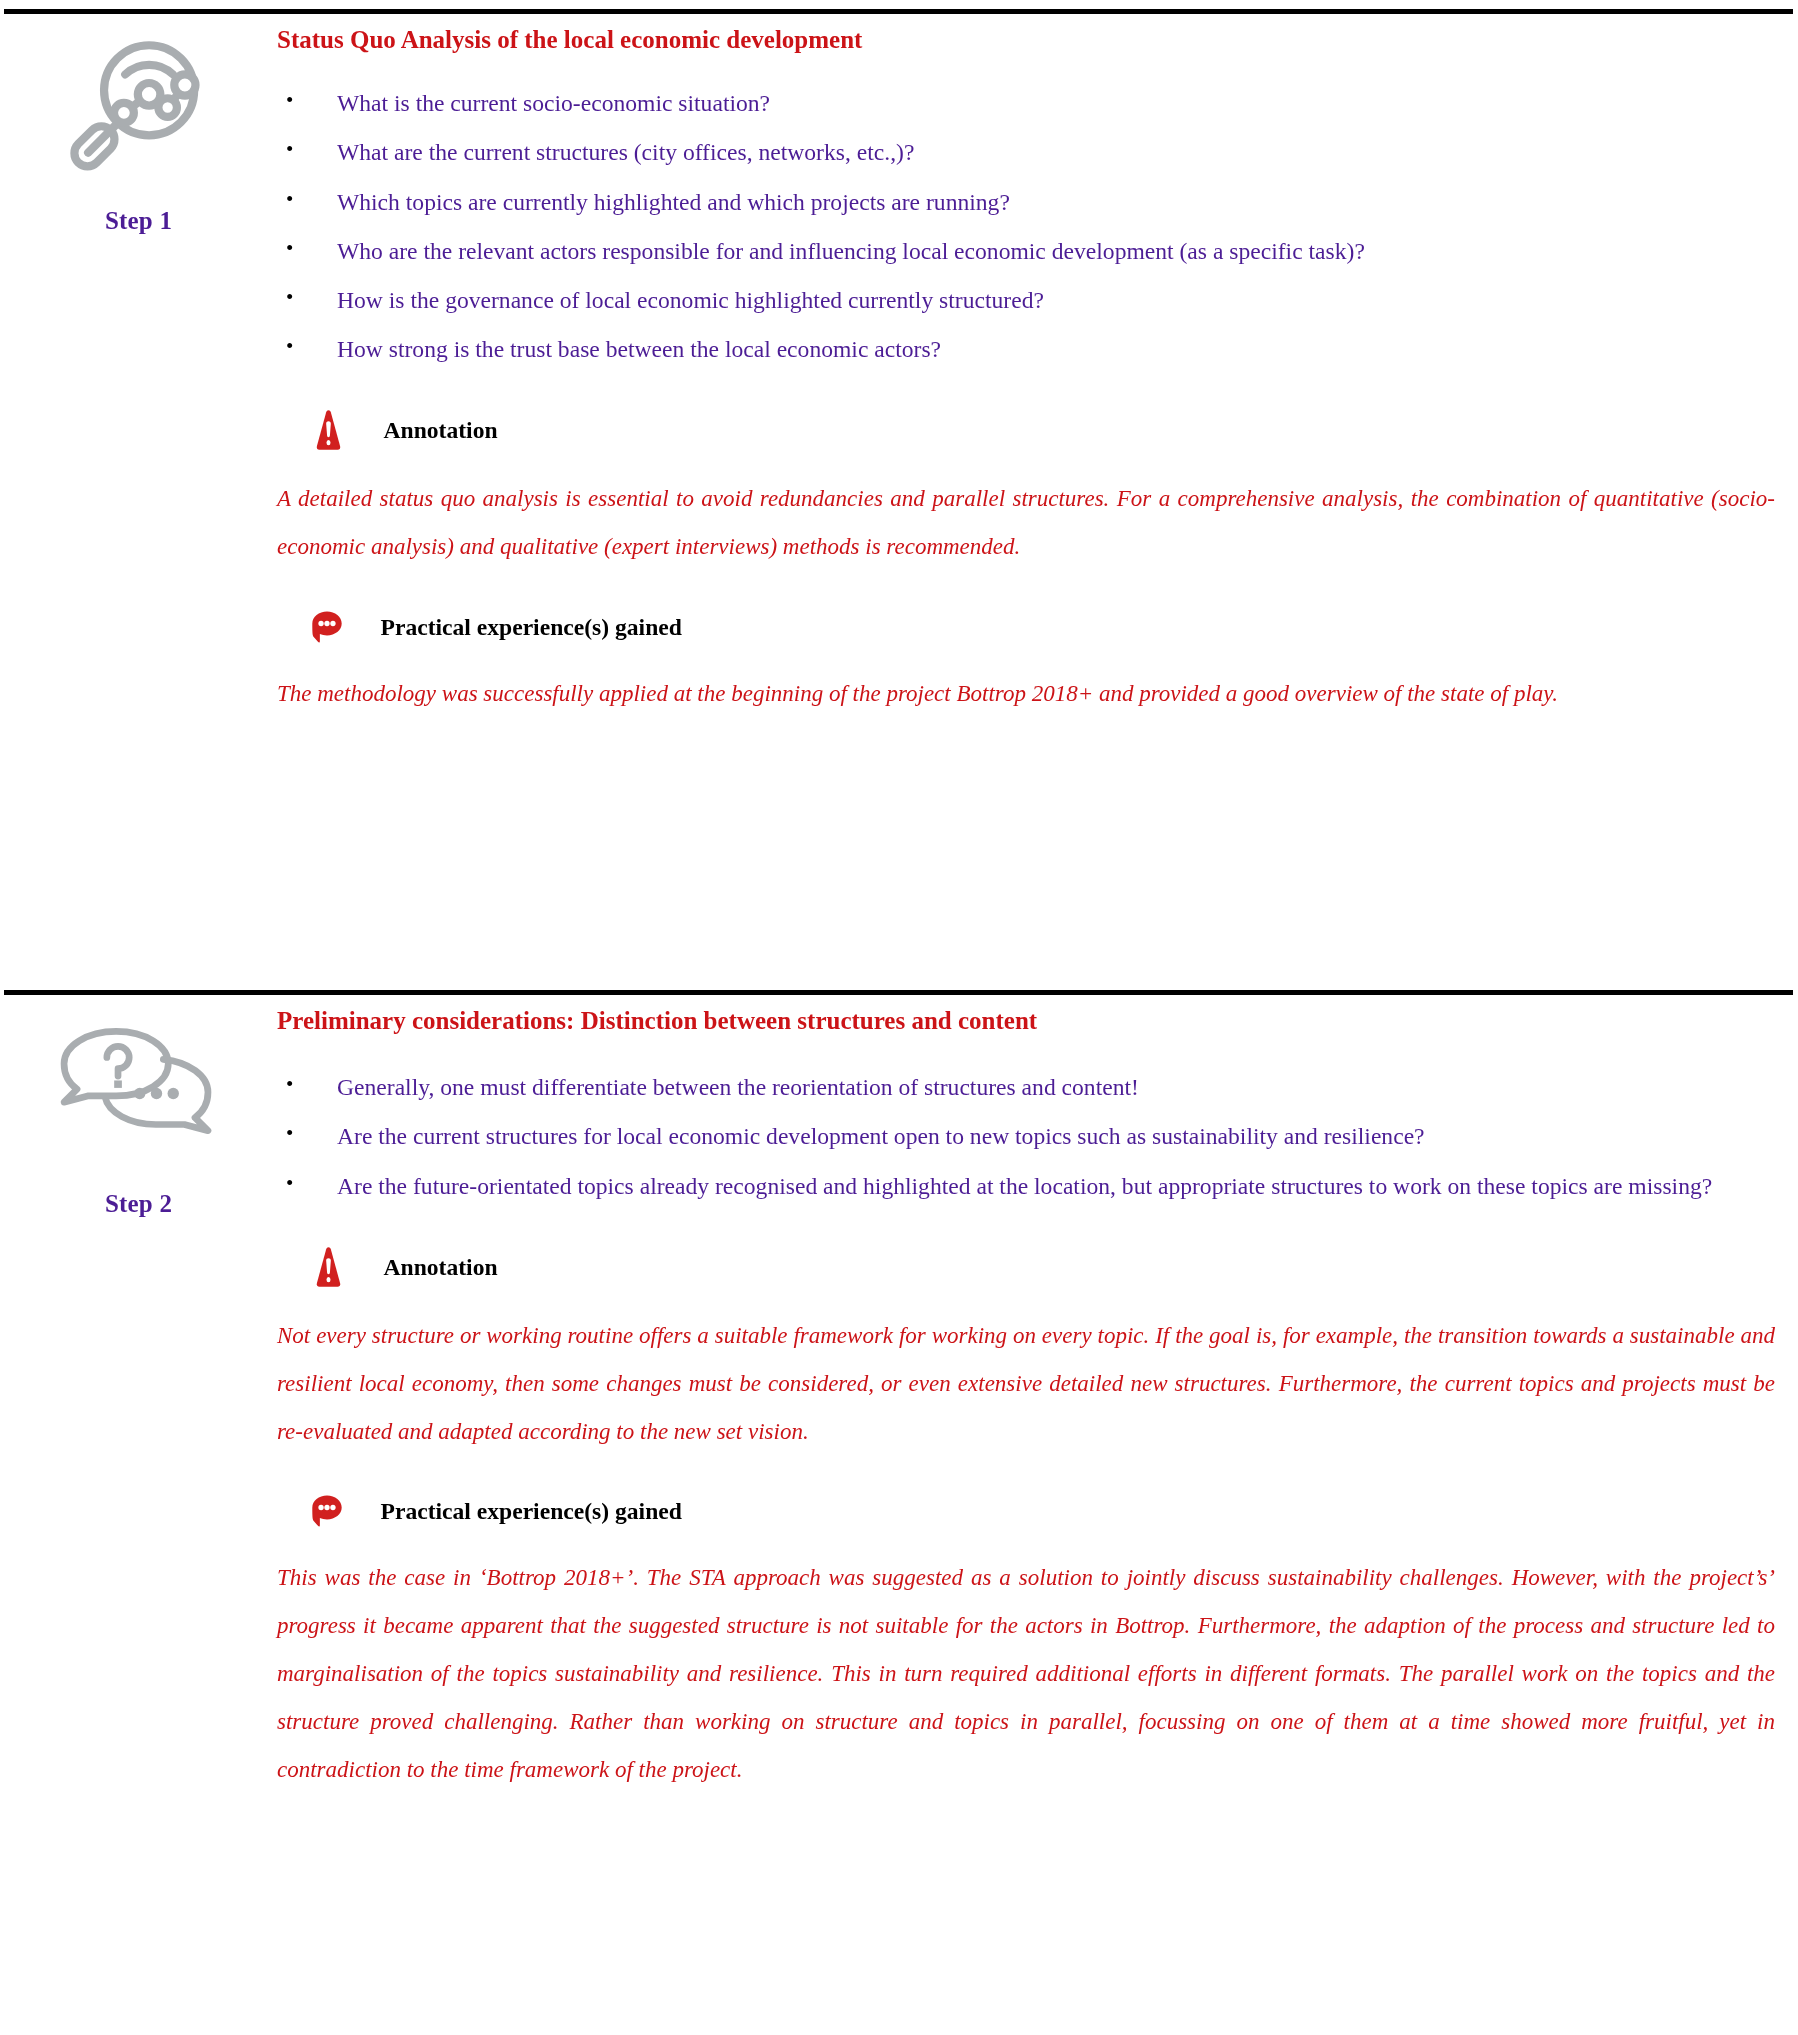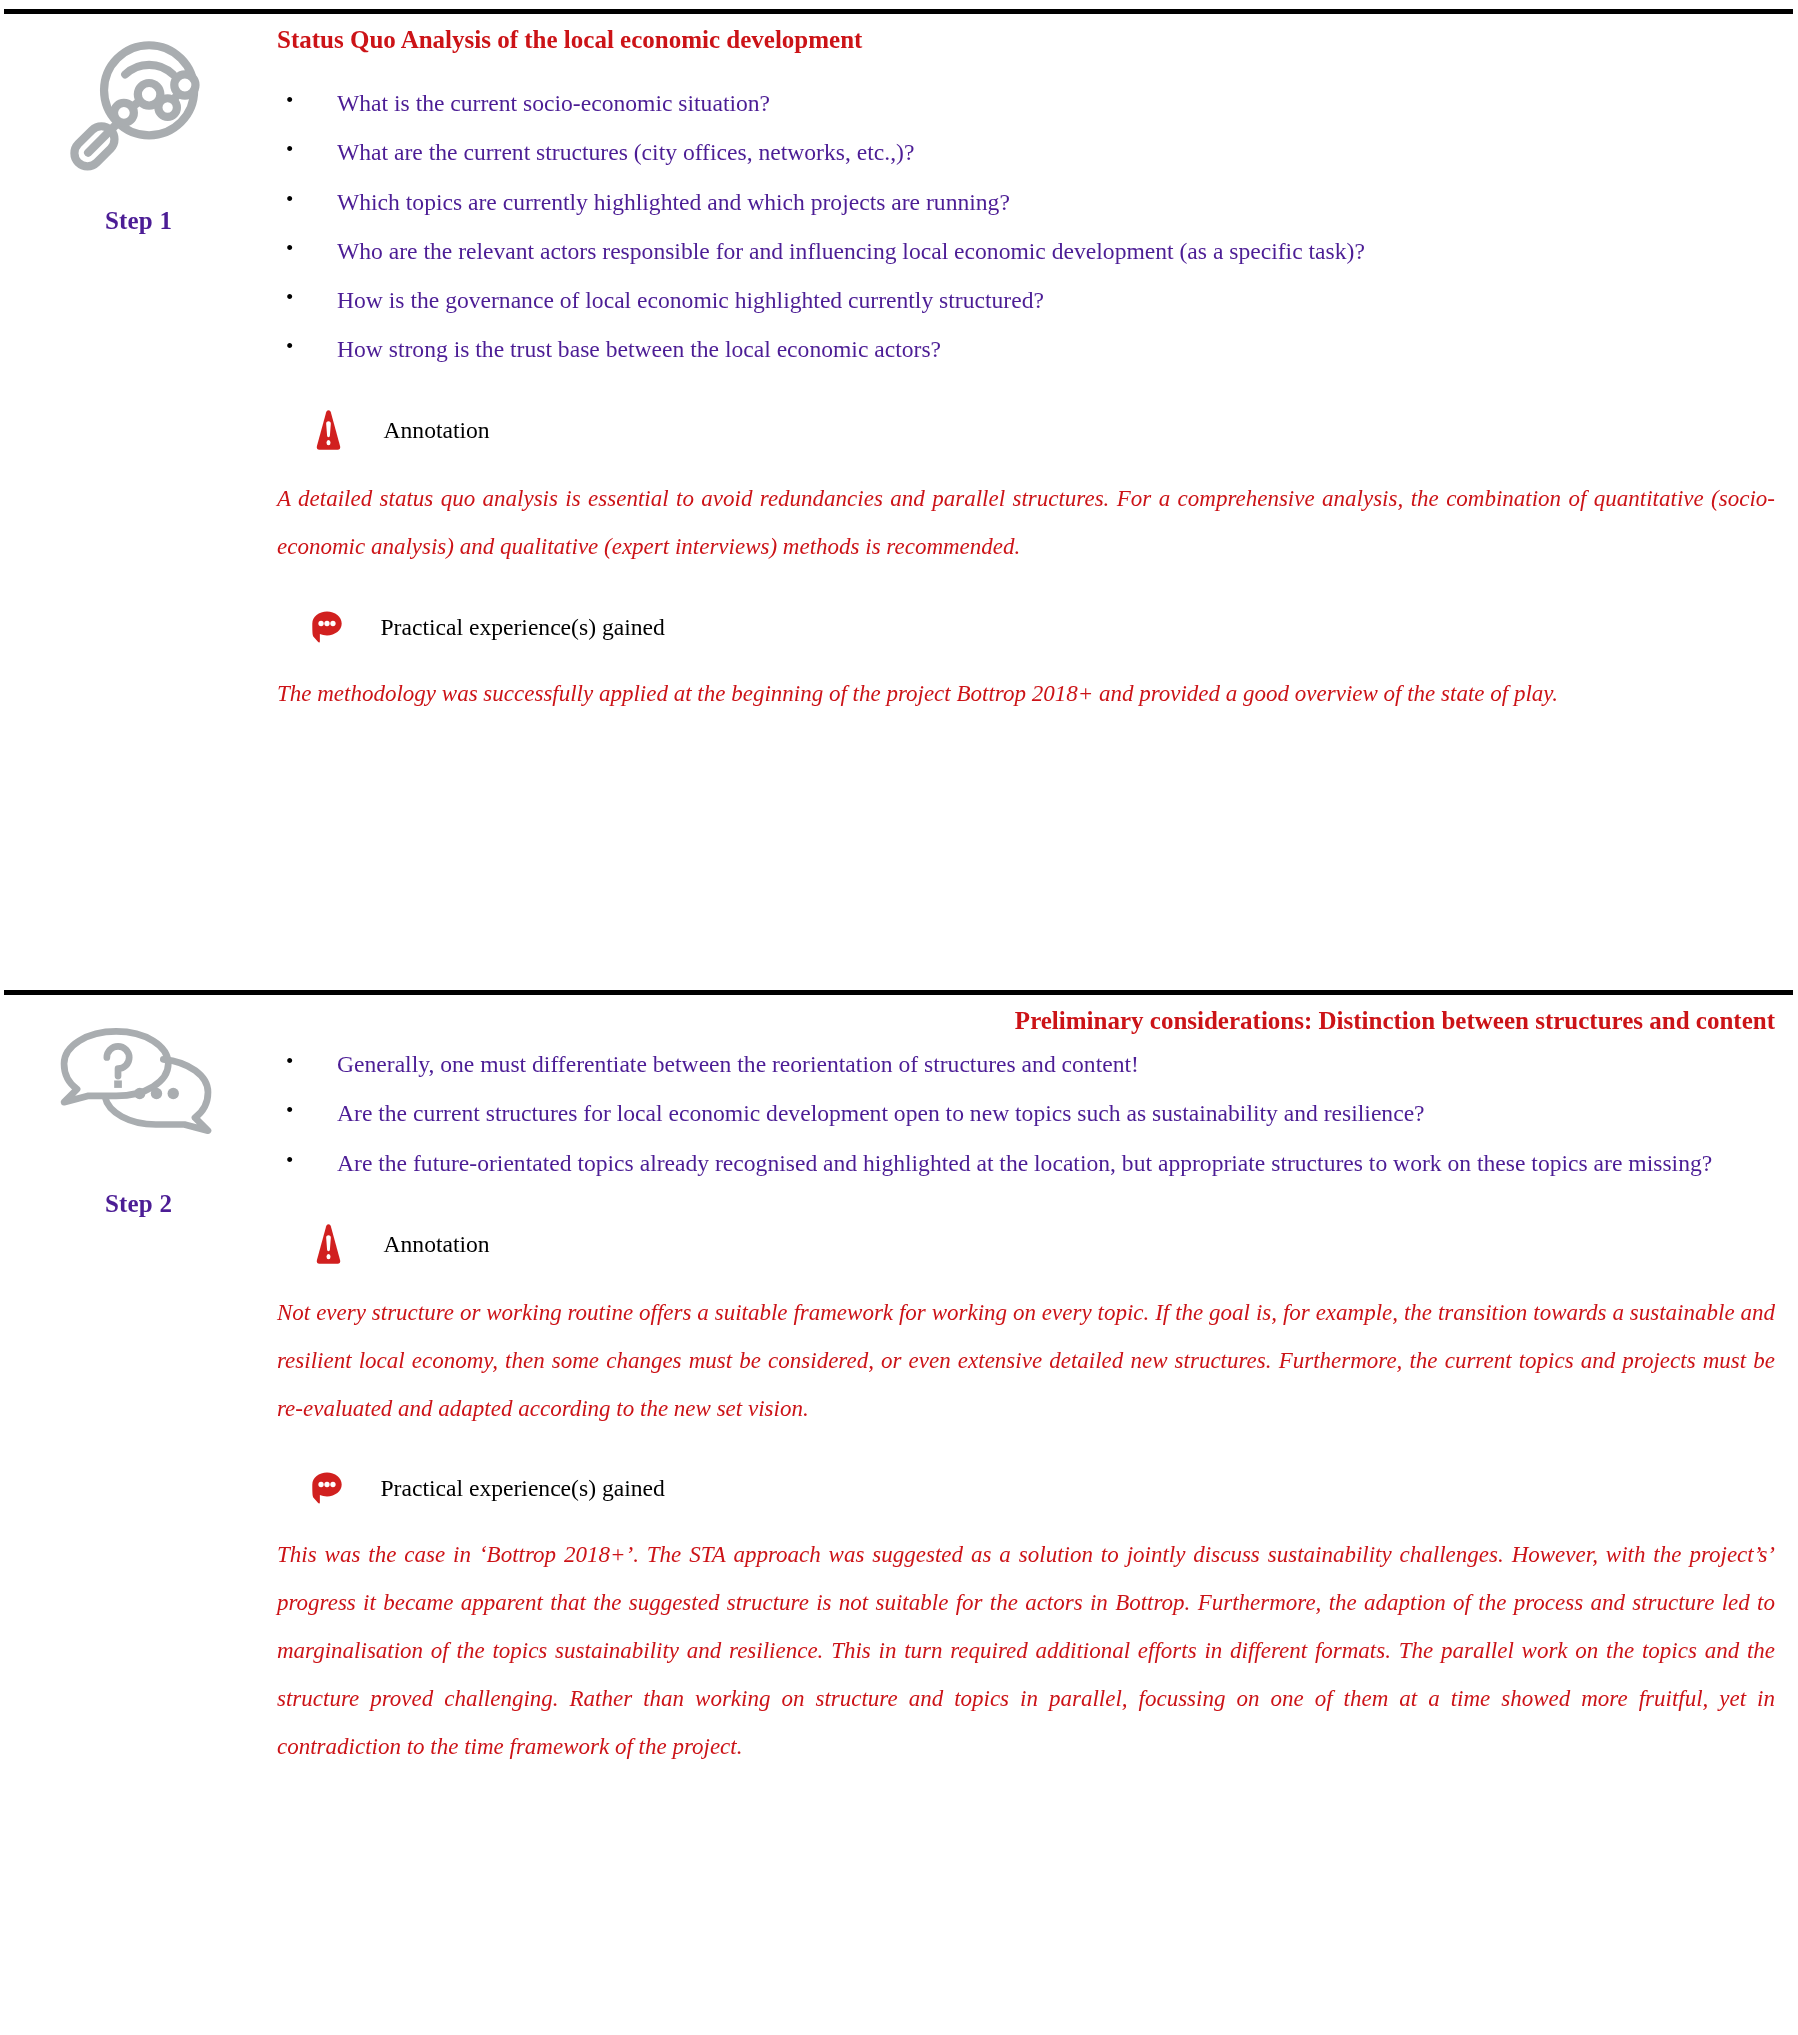--- a/index.html
+++ b/index.html
@@ -83,21 +83,21 @@
   }
 
   .section-title {
     font-size: 25px;
     font-weight: bold;
     color: #cc1317;
     line-height: 1.25;
     margin: 0 0 23.6px 0;
     font-family: "Liberation Serif", "DejaVu Serif", serif;
   }
-  .step-2 .section-title { margin-bottom: 4px; text-align: right; }
+  .step-2 .section-title { margin-bottom: 27px; }
 
   
   ul.bullets {
     list-style: none;
     margin: 0 0 0 0;
     padding: 0;
   }
   ul.bullets li {
     position: relative;
     padding-left: 60px;
@@ -132,21 +132,21 @@
     display: block;
   }
   .callout-icon.bubble {
     width: 42px;
     height: 42px;
     flex: 0 0 42px;
   }
   .callout-label {
     margin-left: 33px;
     font-size: 23.6px;
-    font-weight: normal;
+    font-weight: bold;
     color: #000000;
     font-family: "Liberation Serif", "DejaVu Serif", serif;
   }
 
   .callout-body {
     font-size: 23px;
     font-style: italic;
     color: #cc1317;
     line-height: 2.08;
     text-align: justify;

